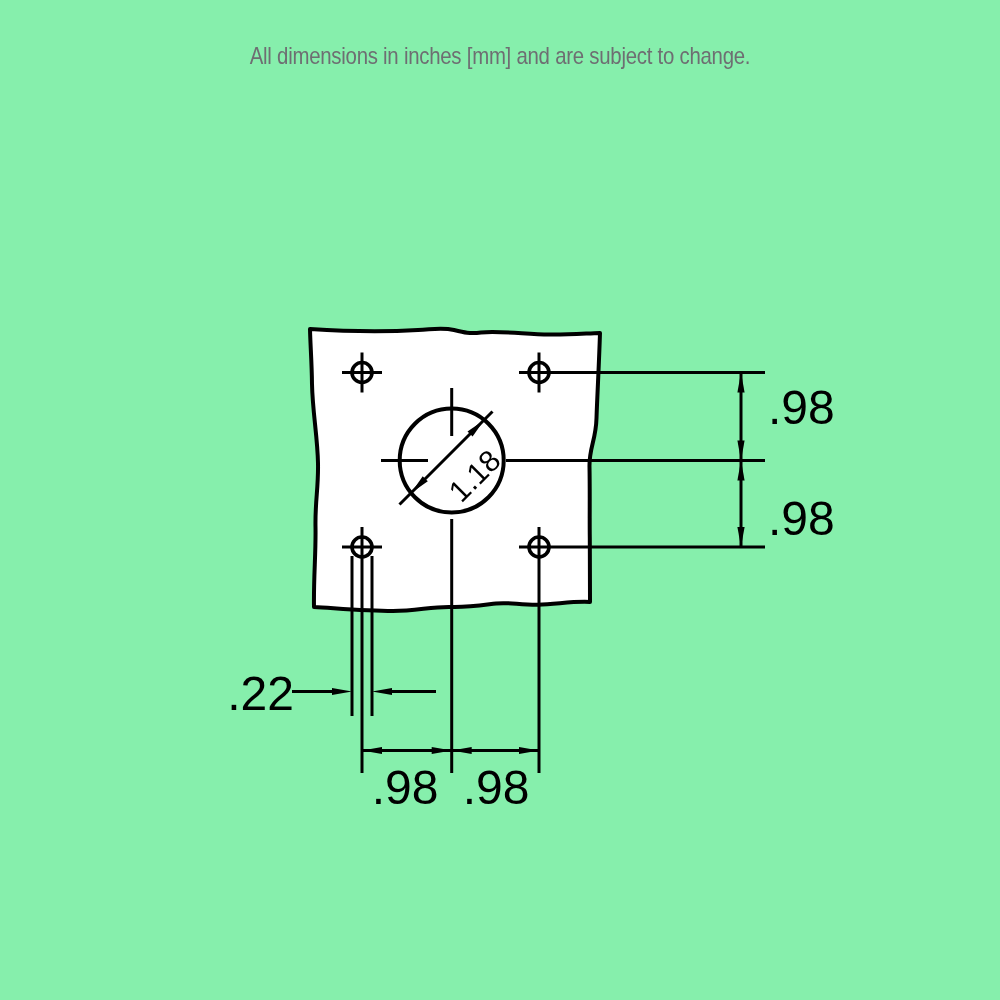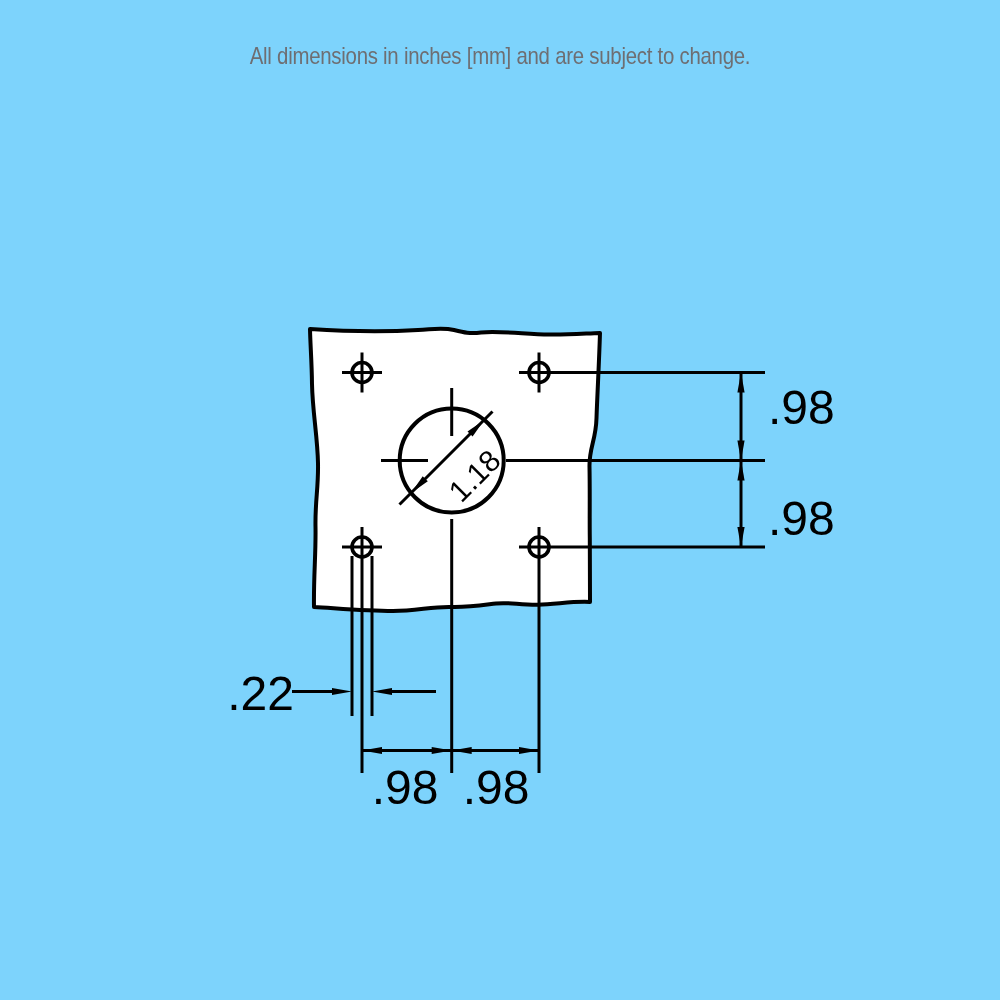--- a/index.html
+++ b/index.html
@@ -1,19 +1,19 @@
 <!DOCTYPE html>
 <html><head>
 <meta charset="utf-8">
 <style>
   html,body{margin:0;padding:0;background:#ffffff;}
   .page{
     position:relative;
     width:1000px;height:1000px;
-    background:#7dd3fc;
+    background:#86efac;
     overflow:hidden;
     font-family:"Liberation Sans", sans-serif;
   }
   .note{
     position:absolute;
     top:42px;left:0;width:1000px;
     text-align:center;
     font-size:24px;
     letter-spacing:-0.3px;
     color:#6e6e72;

